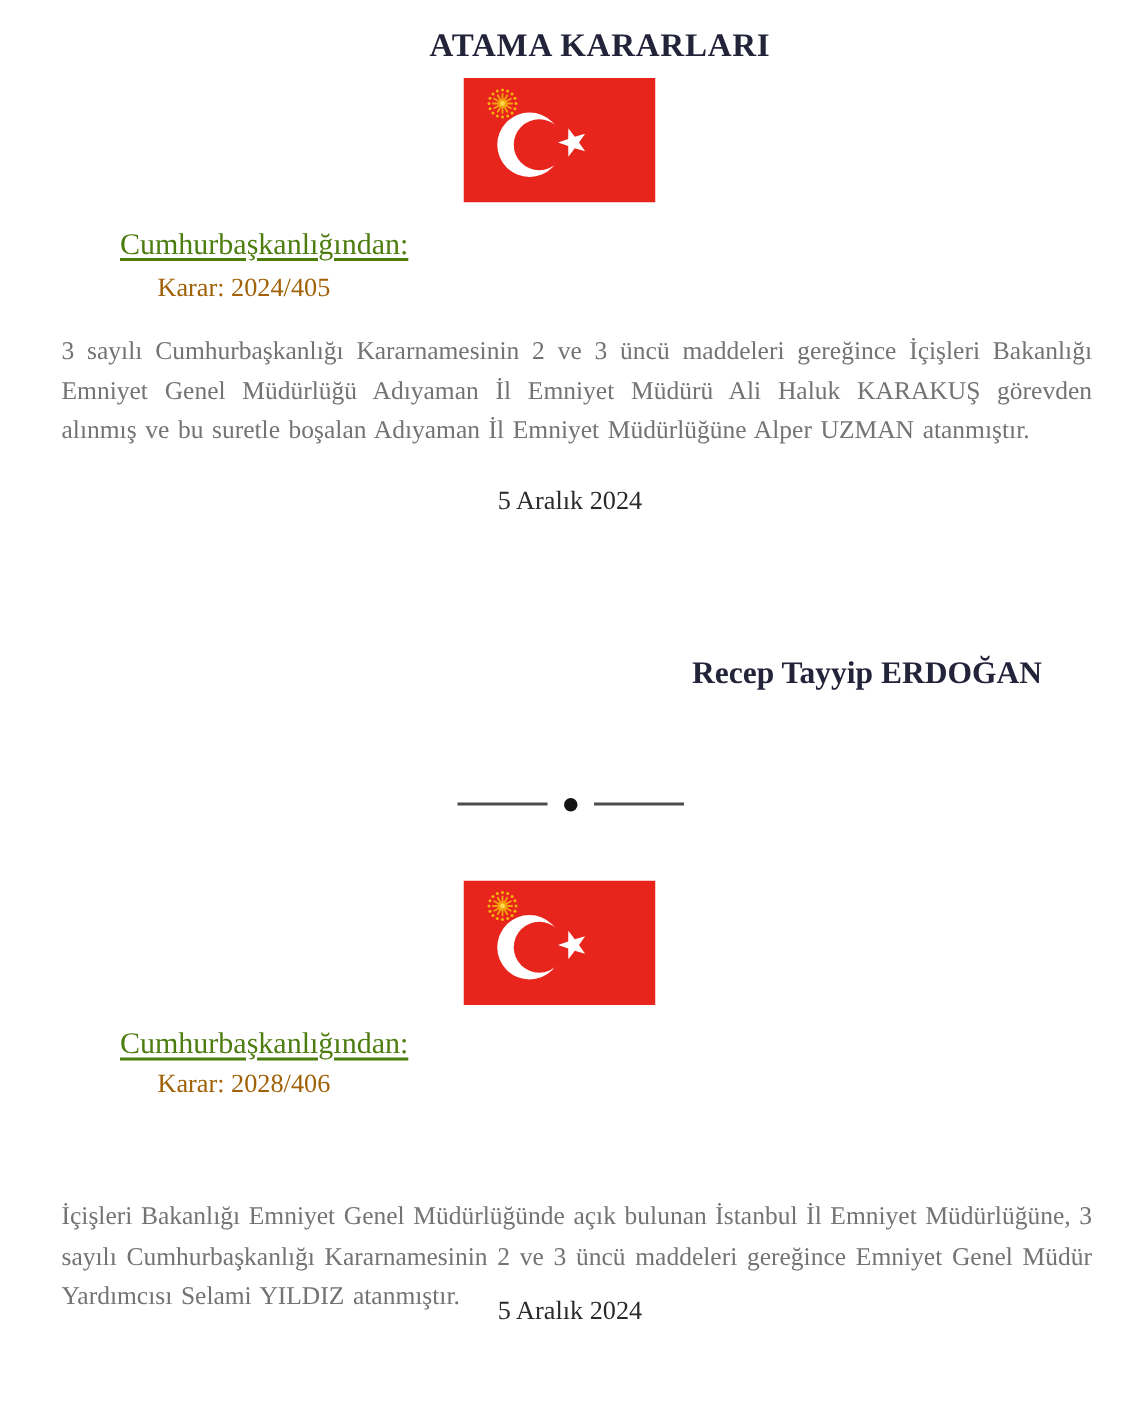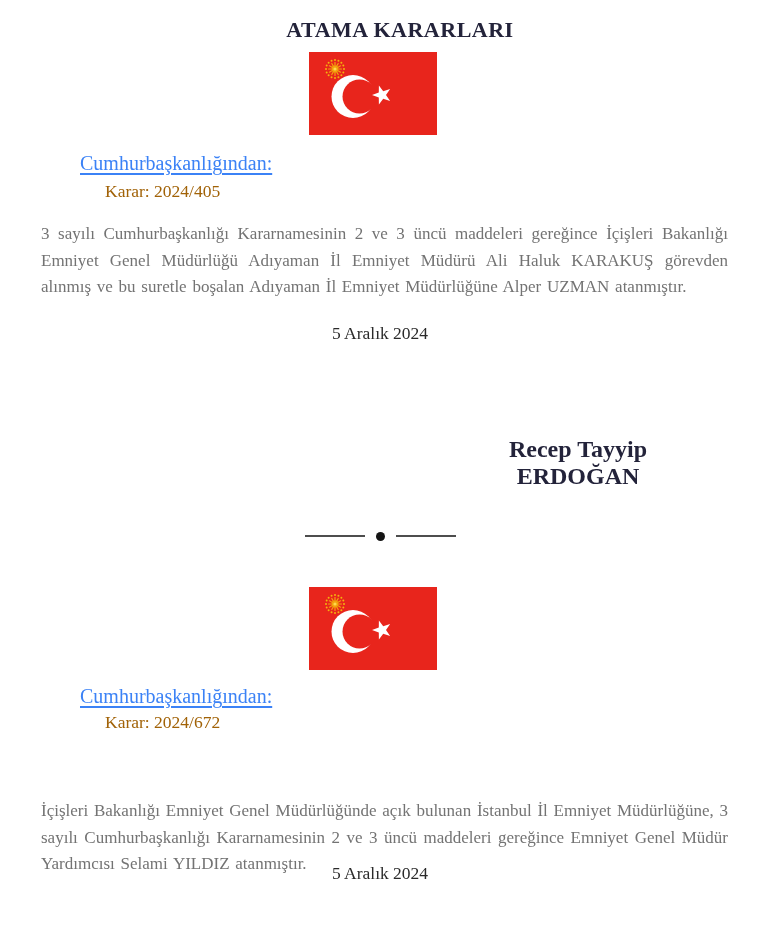--- a/index.html
+++ b/index.html
@@ -19,21 +19,21 @@
     letter-spacing:.5px;
     color:#23233a;
     padding-left:20px;
   }
   .flag-svg{left:309px;width:128px;height:83px;display:block;}
   .flag-1{top:52px;}
   .flag-2{top:587px;}
   .authority{
     left:80px;
     font-size:20px;
-    color:#3b82f6;
+    color:#4d7c0f;
     text-decoration:underline;
     text-underline-offset:3px;
   }
   .authority-1{top:152px;}
   .authority-2{top:685px;}
   .karar{
     left:80px;
     font-size:17.5px;font-weight:normal;
     color:#a16207;
     margin-left:25px;
@@ -55,21 +55,21 @@
     font-size:17.5px;
     color:#2a2a2a;
   }
   .date-1{top:323px;}
   .date-2{top:863px;}
   .signature{
     left:456px;top:436px;width:244px;
     text-align:center;
   }
   .sig-name{
-    font-size:24px;font-weight:bold;
+    font-size:21px;font-weight:bold;
     color:#23233a;
     margin-bottom:28px;
   }
   .sig-title{
     font-size:16.5px;
     letter-spacing:1.5px;
     color:#2a2a2a;
   }
   .divider{
     left:303px;top:528px;width:154px;height:16px;
@@ -151,17 +151,17 @@
     <span class="line"></span>
     <span class="dot"></span>
     <span class="line"></span>
   </div>
 
   <svg class="abs flag-svg flag-2" viewBox="0 0 128 83">
     <use href="#pres-flag"></use>
   </svg>
 
   <div class="abs authority authority-2">Cumhurbaşkanlığından:</div>
-  <div class="abs karar karar-2">Karar: 2024/672</div>
+  <div class="abs karar karar-2">Karar: 2028/406</div>
   <p class="abs body-text body-2">İçişleri Bakanlığı Emniyet Genel Müdürlüğünde açık bulunan İstanbul İl Emniyet Müdürlüğüne, 3 sayılı Cumhurbaşkanlığı Kararnamesinin 2 ve 3 üncü maddeleri gereğince Emniyet Genel Müdür Yardımcısı Selami YILDIZ atanmıştır.</p>
   <div class="abs date date-2">5 Aralık 2024</div>
 
 </div>
 
 </body></html>

